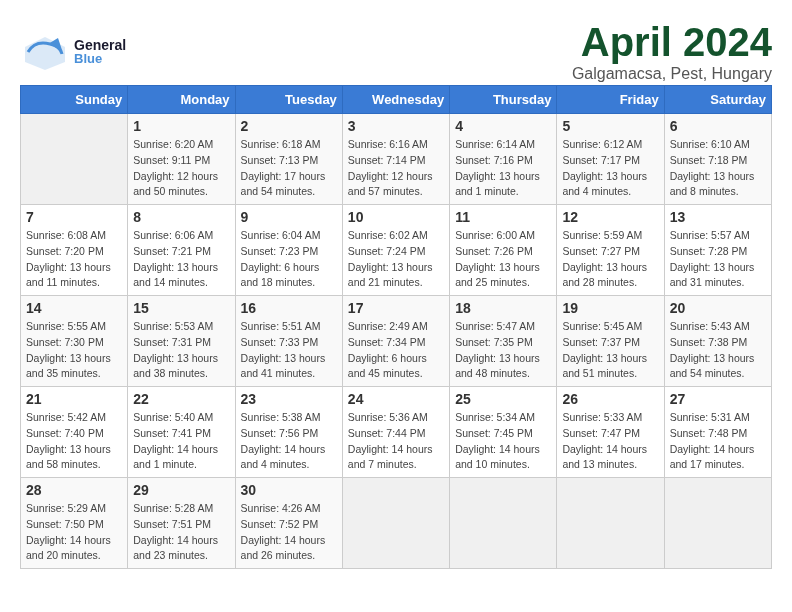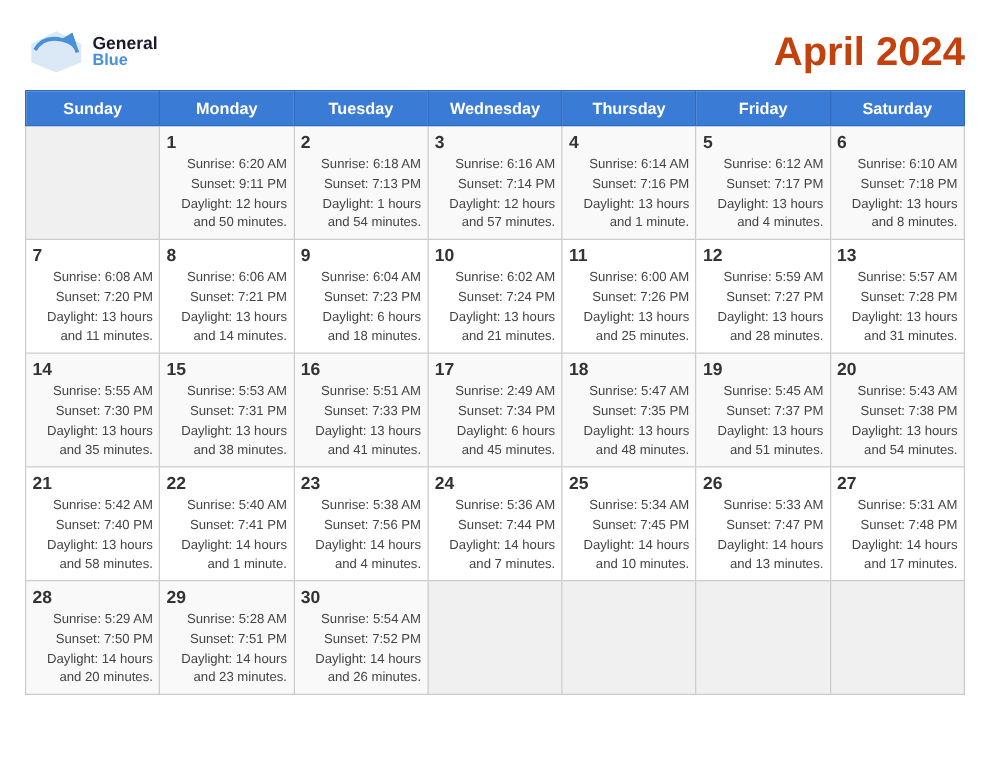--- a/index.html
+++ b/index.html
@@ -6,46 +6,46 @@
     body {
       font-family: Arial, sans-serif;
       background: #fff;
       width: 792px;
       min-height: 612px;
       padding: 20px;
     }
     .header-area {
       display: flex;
       justify-content: space-between;
-      align-items: flex-end;
-      margin-bottom: 12px;
+      align-items: center;
+      margin-bottom: 2px;
     }
     .title-area {
       text-align: right;
     }
     .title-area h1 {
-      font-size: 32px;
-      font-weight: bold;
-      color: #c2410c;
+      font-size: 40px;
+      font-weight: bold;
+      color: #14532d;
     }
     .title-area h2 {
       font-size: 16px;
       font-weight: normal;
       color: #555;
     }
     table {
       width: 100%;
       border-collapse: collapse;
       font-size: 11px;
     }
     thead tr th {
       background: #3a7bd5;
       color: #fff;
-      padding: 6px 16px;
-      text-align: center;
+      padding: 6px 5px;
+      text-align: right;
       font-size: 13px;
       font-weight: bold;
       border: 1px solid #2e6bc0;
     }
     tbody tr td {
       border: 1px solid #ccc;
       padding: 4px 5px;
       vertical-align: top;
       min-height: 80px;
       color: #333;
@@ -61,21 +61,20 @@
       font-size: 14px;
       font-weight: bold;
       color: #333;
       display: block;
       margin-bottom: 3px;
     }
     .day-info {
       font-size: 10.5px;
       color: #444;
       line-height: 1.5;
-      text-align: right;
     }
     .empty-cell {
       background: #f0f0f0;
     }
     .logo-container {
       display: flex;
       align-items: center;
       gap: 4px;
     }
     .logo-svg {
@@ -108,20 +107,21 @@
       <path d="M8 20 Q15 8 30 12 Q40 14 42 22" stroke="#4a90d9" stroke-width="3" fill="none"></path>
       <path d="M28 12 L38 6 L42 18" fill="#4a90d9"></path>
     </svg>
     <div class="logo-wordmark">
       <span class="logo-general">General</span>
       <span class="logo-blue">Blue</span>
     </div>
   </div>
   <div class="title-area">
     <h1>April 2024</h1>
+    <h2>Galgamacsa, Pest, Hungary</h2>
   </div>
 </div>
 
 <table>
   <thead>
     <tr>
     <th>Sunday</th>
         <th>Monday</th>
         <th>Tuesday</th>
         <th>Wednesday</th>
@@ -139,21 +139,21 @@
           <span>Sunrise: 6:20 AM</span><br>
           <span>Sunset: 9:11 PM</span><br>
           <span>Daylight: 12 hours and 50 minutes.</span>
         </div>
       </td>
         <td>
         <span class="day-number">2</span>
         <div class="day-info">
           <span>Sunrise: 6:18 AM</span><br>
           <span>Sunset: 7:13 PM</span><br>
-          <span>Daylight: 1 hours and 54 minutes.</span>
+          <span>Daylight: 17 hours and 54 minutes.</span>
         </div>
       </td>
         <td>
         <span class="day-number">3</span>
         <div class="day-info">
           <span>Sunrise: 6:16 AM</span><br>
           <span>Sunset: 7:14 PM</span><br>
           <span>Daylight: 12 hours and 57 minutes.</span>
         </div>
       </td>
@@ -369,21 +369,21 @@
         <span class="day-number">29</span>
         <div class="day-info">
           <span>Sunrise: 5:28 AM</span><br>
           <span>Sunset: 7:51 PM</span><br>
           <span>Daylight: 14 hours and 23 minutes.</span>
         </div>
       </td>
         <td>
         <span class="day-number">30</span>
         <div class="day-info">
-          <span>Sunrise: 5:54 AM</span><br>
+          <span>Sunrise: 4:26 AM</span><br>
           <span>Sunset: 7:52 PM</span><br>
           <span>Daylight: 14 hours and 26 minutes.</span>
         </div>
       </td>
         <td class="empty-cell"></td>
         <td class="empty-cell"></td>
         <td class="empty-cell"></td>
         <td class="empty-cell"></td>
       </tr>
     </tbody>

